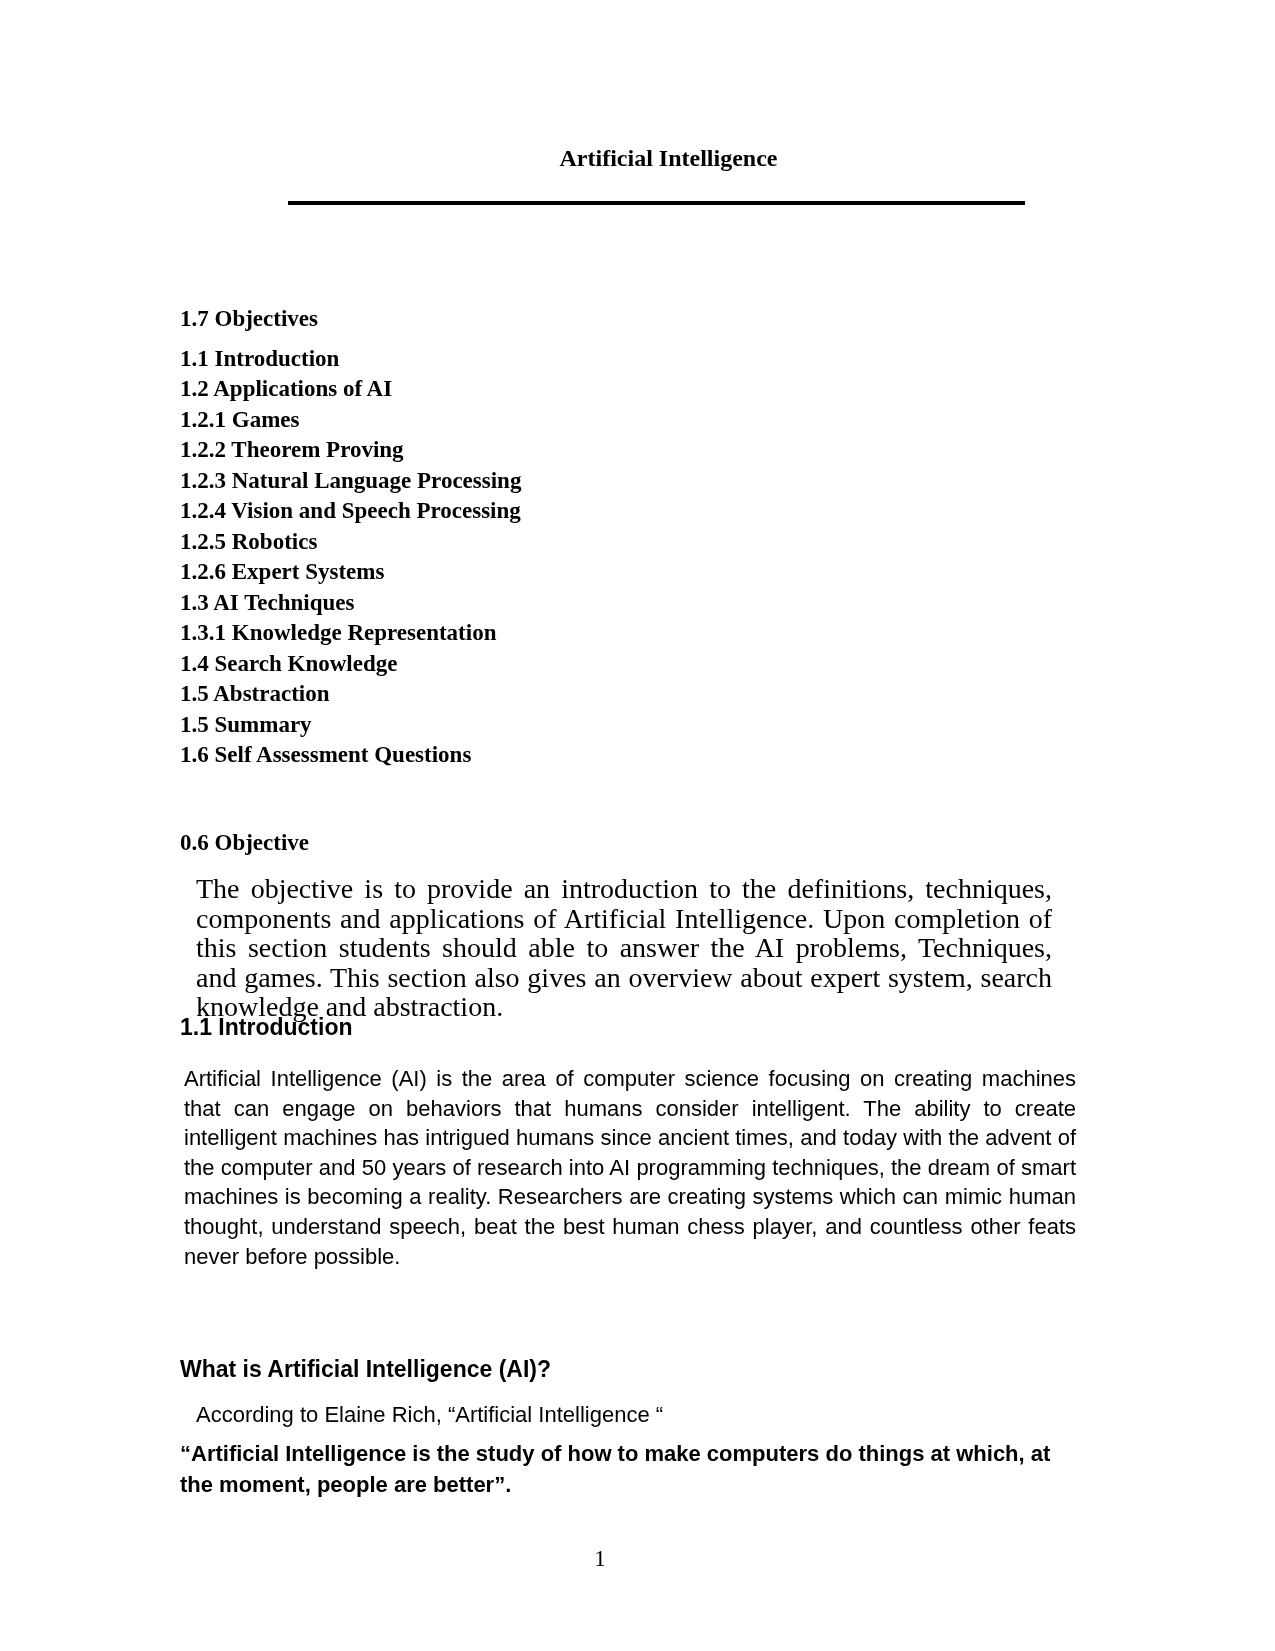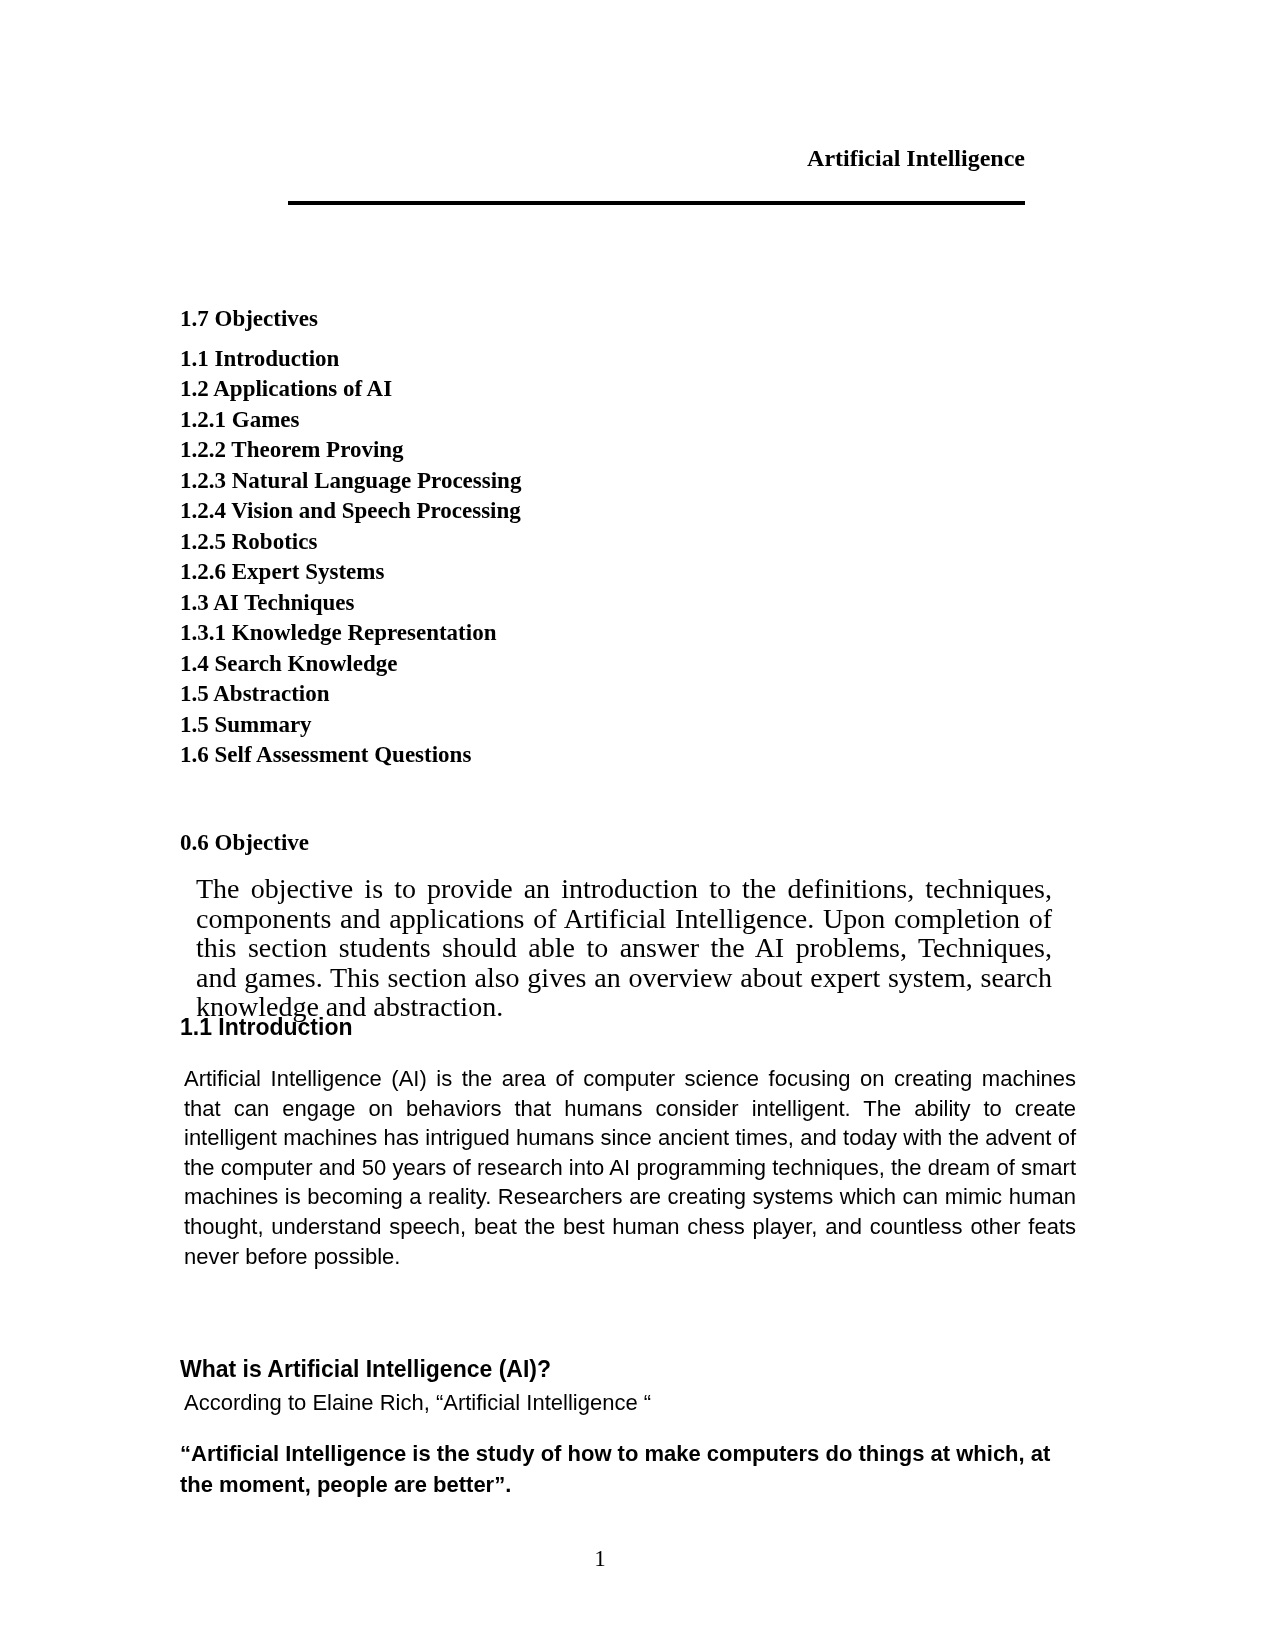--- a/index.html
+++ b/index.html
@@ -12,23 +12,23 @@
     width: 1275px;
     height: 1651px;
     background: #ffffff;
     color: #000000;
     overflow: hidden;
   }
   
   .doc-title {
     position: absolute;
     top: 143px;
-    left: 288px;
+    left: 300px;
     width: 737px;
-    text-align: right;
+    text-align: center;
     font-family: "Liberation Serif", serif;
     font-weight: bold;
     font-size: 24px;
     line-height: 30px;
     color: #000000;
   }
   .title-rule {
     position: absolute;
     top: 201px;
     left: 288px;
@@ -98,21 +98,21 @@
     position: absolute;
     top: 1354px;
     left: 180px;
     width: 900px;
     font-family: "Liberation Sans", sans-serif;
   }
   .whatis-section .sans-heading {
     margin: 0;
   }
   .attribution {
-    margin: 4px;
+    margin: 16px;
     font-size: 22px;
     line-height: 30px;
     text-align: left;
   }
   .quote-block {
     position: absolute;
     top: 1439px;
     left: 180px;
     width: 900px;
     margin: 0;

